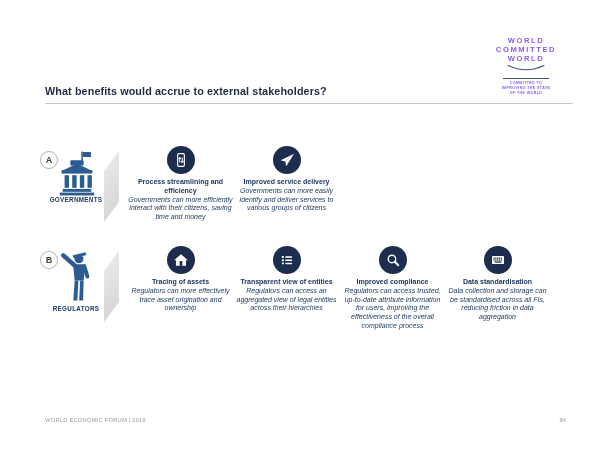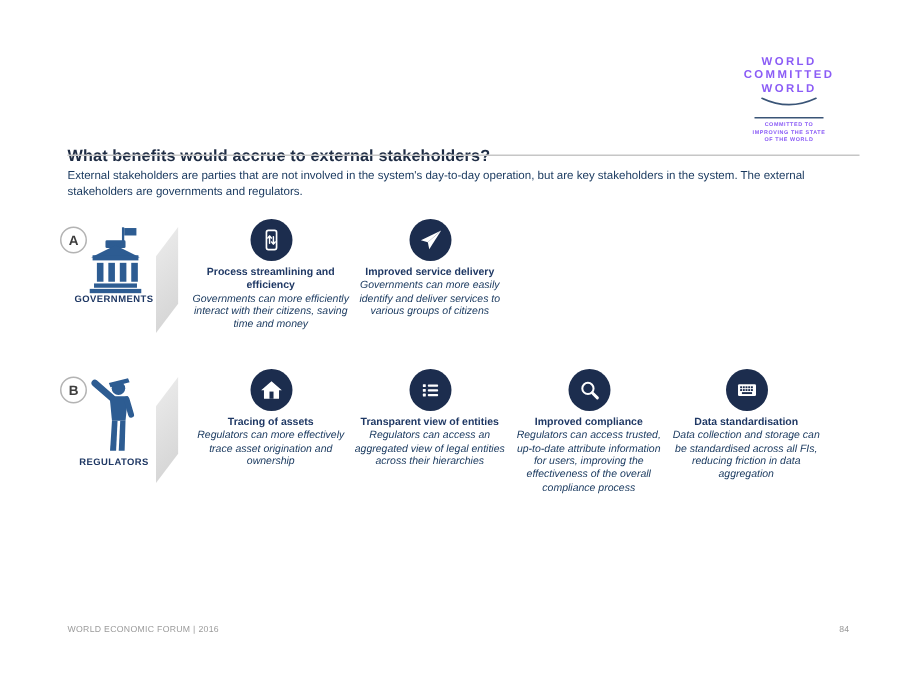--- a/index.html
+++ b/index.html
@@ -11,21 +11,21 @@
   }
 
   
   .logo { position: absolute; left: 492px; top: 37px; width: 68px; text-align: center; color: #8b5cf6; }
   .logo-line { font-size: 7.6px; font-weight: 600; letter-spacing: 1.6px; line-height: 8.8px; white-space: nowrap; }
   .logo-swoosh { display: block; margin: 1px auto 0; }
   .logo-sep { width: 46px; height: 0; border-top: 1px solid #3a5577; margin: 5px auto 2px; }
   .logo-tagline { font-size: 3.6px; letter-spacing: 0.4px; line-height: 4.6px; font-weight: 600; }
 
   
-  .title { position: absolute; left: 45px; top: 98px; font-size: 10.8px; font-weight: 700; color: #1e2c44; letter-spacing: 0.1px; }
+  .title { position: absolute; left: 45px; top: 85px; font-size: 10.8px; font-weight: 700; color: #1e2c44; letter-spacing: 0.1px; }
   .title-rule { position: absolute; left: 45px; top: 103px; width: 528px; height: 0; border-top: 1px solid #c6c6c6; }
   .intro { position: absolute; left: 45px; top: 112px; width: 528px; font-size: 7.7px; line-height: 10.5px; color: #17375d; }
 
   
   .badge {
     position: absolute; left: 40px; width: 18px; height: 18px; border-radius: 50%;
     background: #fff; border: 1.5px solid #b3b3b3; color: #3d3d3d;
     font-size: 9px; font-weight: 700; display: flex; align-items: center; justify-content: center; z-index: 3;
   }
   .lead-icon { position: absolute; z-index: 2; }
@@ -65,21 +65,20 @@
       <path d="M3 1.5 Q21 10 39 1.5" fill="none" stroke="#3a5577" stroke-width="1.1" stroke-linecap="round"></path>
     </svg>
     <div class="logo-sep"></div>
     <div class="logo-tagline">COMMITTED TO</div>
     <div class="logo-tagline">IMPROVING THE STATE</div>
     <div class="logo-tagline">OF THE WORLD</div>
   </div>
 
   <h1 class="title">What benefits would accrue to external stakeholders?</h1>
   <div class="title-rule"></div>
-  <p class="intro">External stakeholders are parties that are not involved in the system's day-to-day operation, but are key stakeholders in the system. The external stakeholders are governments and regulators.</p>
 
   <div class="badge" style="top:151px">A</div>
 
   <svg class="lead-icon" style="left:56px; top:151px" width="42" height="45" viewBox="0 0 44 46">
     <g fill="#2d5c92">
       <rect x="26.5" y="0" width="1.6" height="10"></rect>
       <rect x="28.1" y="0.5" width="8.5" height="5.2"></rect>
       <rect x="15" y="9" width="14" height="5.5" rx="1"></rect>
       <polygon points="5,21 22,12.5 39,21"></polygon>
       <rect x="6" y="19.5" width="32" height="3.6"></rect>

